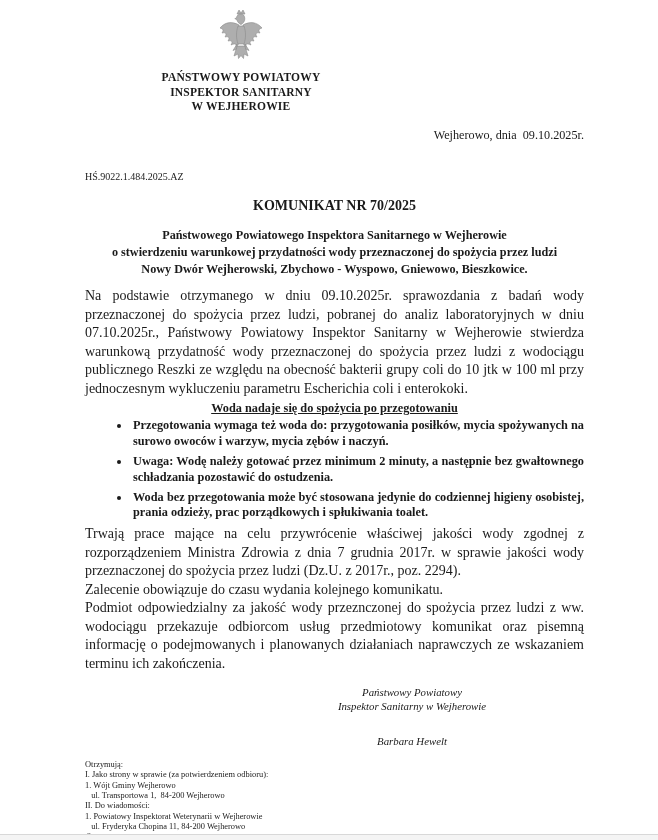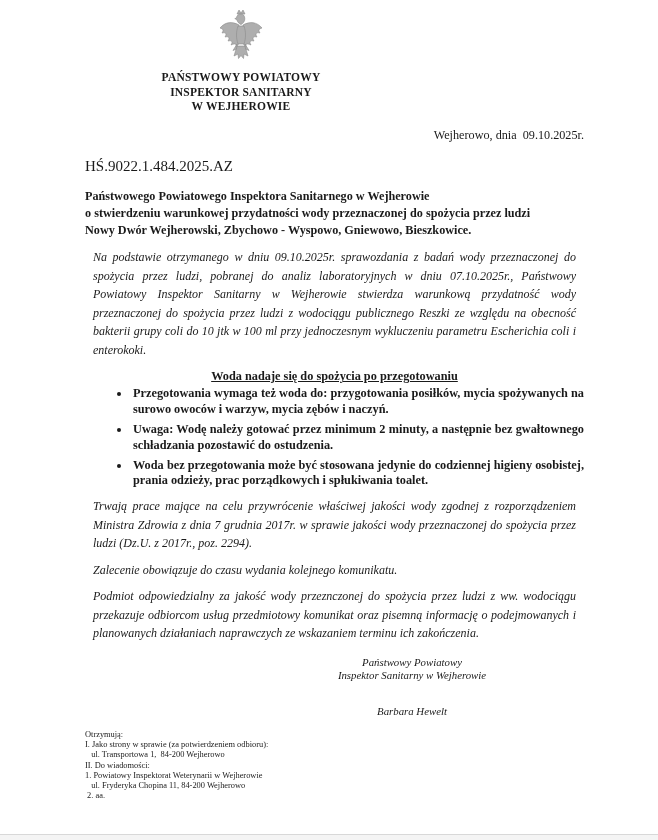--- a/index.html
+++ b/index.html
@@ -10,27 +10,27 @@
     font-family:"Liberation Serif","DejaVu Serif",serif;
     color:#1a1a1a;
     overflow:hidden;
     box-sizing:border-box;
     padding:8px 74px 0 85px;
   }
   .letterhead{width:180px;margin-left:66px;text-align:center;}
   .eagle{display:block;margin:0 auto 6px auto;}
   .org-line{font-weight:bold;font-size:11.5px;line-height:14.5px;letter-spacing:.2px;}
   .dateline{text-align:right;font-size:12.2px;margin-top:14px;white-space:pre;}
-  .ref{font-size:15px;margin-top:15px;}
+  .ref{font-size:10px;margin-top:28px;}
   .title{text-align:center;font-weight:bold;font-size:14px;margin:16px 0 0 0;}
-  .subtitle{margin-top:13px;font-weight:bold;font-size:12.2px;line-height:17.3px;}
+  .subtitle{margin-top:13px;text-align:center;font-weight:bold;font-size:12.2px;line-height:17.3px;}
   .sub-line{white-space:pre-wrap;}
   .u{text-decoration:underline;}
   .para{
-    text-align:justify;font-size:12px;line-height:18.5px;margin:8px;font-style:italic;
+    text-align:justify;font-size:14px;line-height:18.5px;margin:0;
   }
   .para-first{margin-top:9px;}
   .boil-heading{text-align:center;font-weight:bold;font-size:12.3px;line-height:18px;margin-top:1px;}
   .bullets{margin:1px 0 0 0;padding:0 0 0 46px;}
   .bullets li{
     font-weight:bold;font-size:12.3px;line-height:15.8px;
     text-align:justify;margin:0 0 4px 0;padding-left:2px;
   }
   .signature{width:268px;margin-left:auto;margin-right:38px;margin-top:13px;text-align:center;font-style:italic;}
   .sig-line{font-size:10.8px;line-height:13.5px;}
@@ -63,20 +63,21 @@
     </svg>
     <div class="org-line">PAŃSTWOWY POWIATOWY</div>
     <div class="org-line">INSPEKTOR SANITARNY</div>
     <div class="org-line">W WEJHEROWIE</div>
   </div>
 
   <div class="dateline">Wejherowo, dnia  09.10.2025r.</div>
 
   <div class="ref">HŚ.9022.1.484.2025.AZ</div>
 
+  <div class="title">KOMUNIKAT NR 70/2025</div>
 
   <div class="subtitle">
     <div class="sub-line">Państwowego Powiatowego Inspektora Sanitarnego w Wejherowie</div>
     <div class="sub-line">o stwierdzeniu warunkowej przydatności wody przeznaczonej do spożycia przez ludzi</div>
     <div class="sub-line">Nowy Dwór Wejherowski, Zbychowo - Wyspowo, Gniewowo, Bieszkowice.</div>
   </div>
 
   <p class="para para-first">Na podstawie otrzymanego w dniu 09.10.2025r. sprawozdania z badań wody przeznaczonej do spożycia przez ludzi, pobranej do analiz laboratoryjnych w dniu 07.10.2025r., Państwowy Powiatowy Inspektor Sanitarny w Wejherowie stwierdza warunkową przydatność wody przeznaczonej do spożycia przez ludzi z wodociągu publicznego Reszki ze względu na obecność bakterii grupy coli do 10 jtk w 100 ml przy jednoczesnym wykluczeniu parametru Escherichia coli i enterokoki.</p>
 
   <div class="boil-heading"><span class="u">Woda nadaje się do spożycia po przegotowaniu</span></div>
@@ -93,20 +94,21 @@
 
   <div class="signature">
     <div class="sig-line">Państwowy Powiatowy</div>
     <div class="sig-line">Inspektor Sanitarny w Wejherowie</div>
     <div class="sig-name">Barbara Hewelt</div>
   </div>
 
   <div class="distribution">
     <div class="dist-line">Otrzymują:</div>
     <div class="dist-line">I. Jako strony w sprawie (za potwierdzeniem odbioru):</div>
+    <div class="dist-line">1. Wójt Gminy Wejherowo</div>
     <div class="dist-line">   ul. Transportowa 1,  84-200 Wejherowo</div>
     <div class="dist-line">II. Do wiadomości:</div>
     <div class="dist-line">1. Powiatowy Inspektorat Weterynarii w Wejherowie</div>
     <div class="dist-line">   ul. Fryderyka Chopina 11, 84-200 Wejherowo</div>
     <div class="dist-line"> 2. aa.</div>
   </div>
 
   <div class="bottom-strip"></div>
 </div>
 

